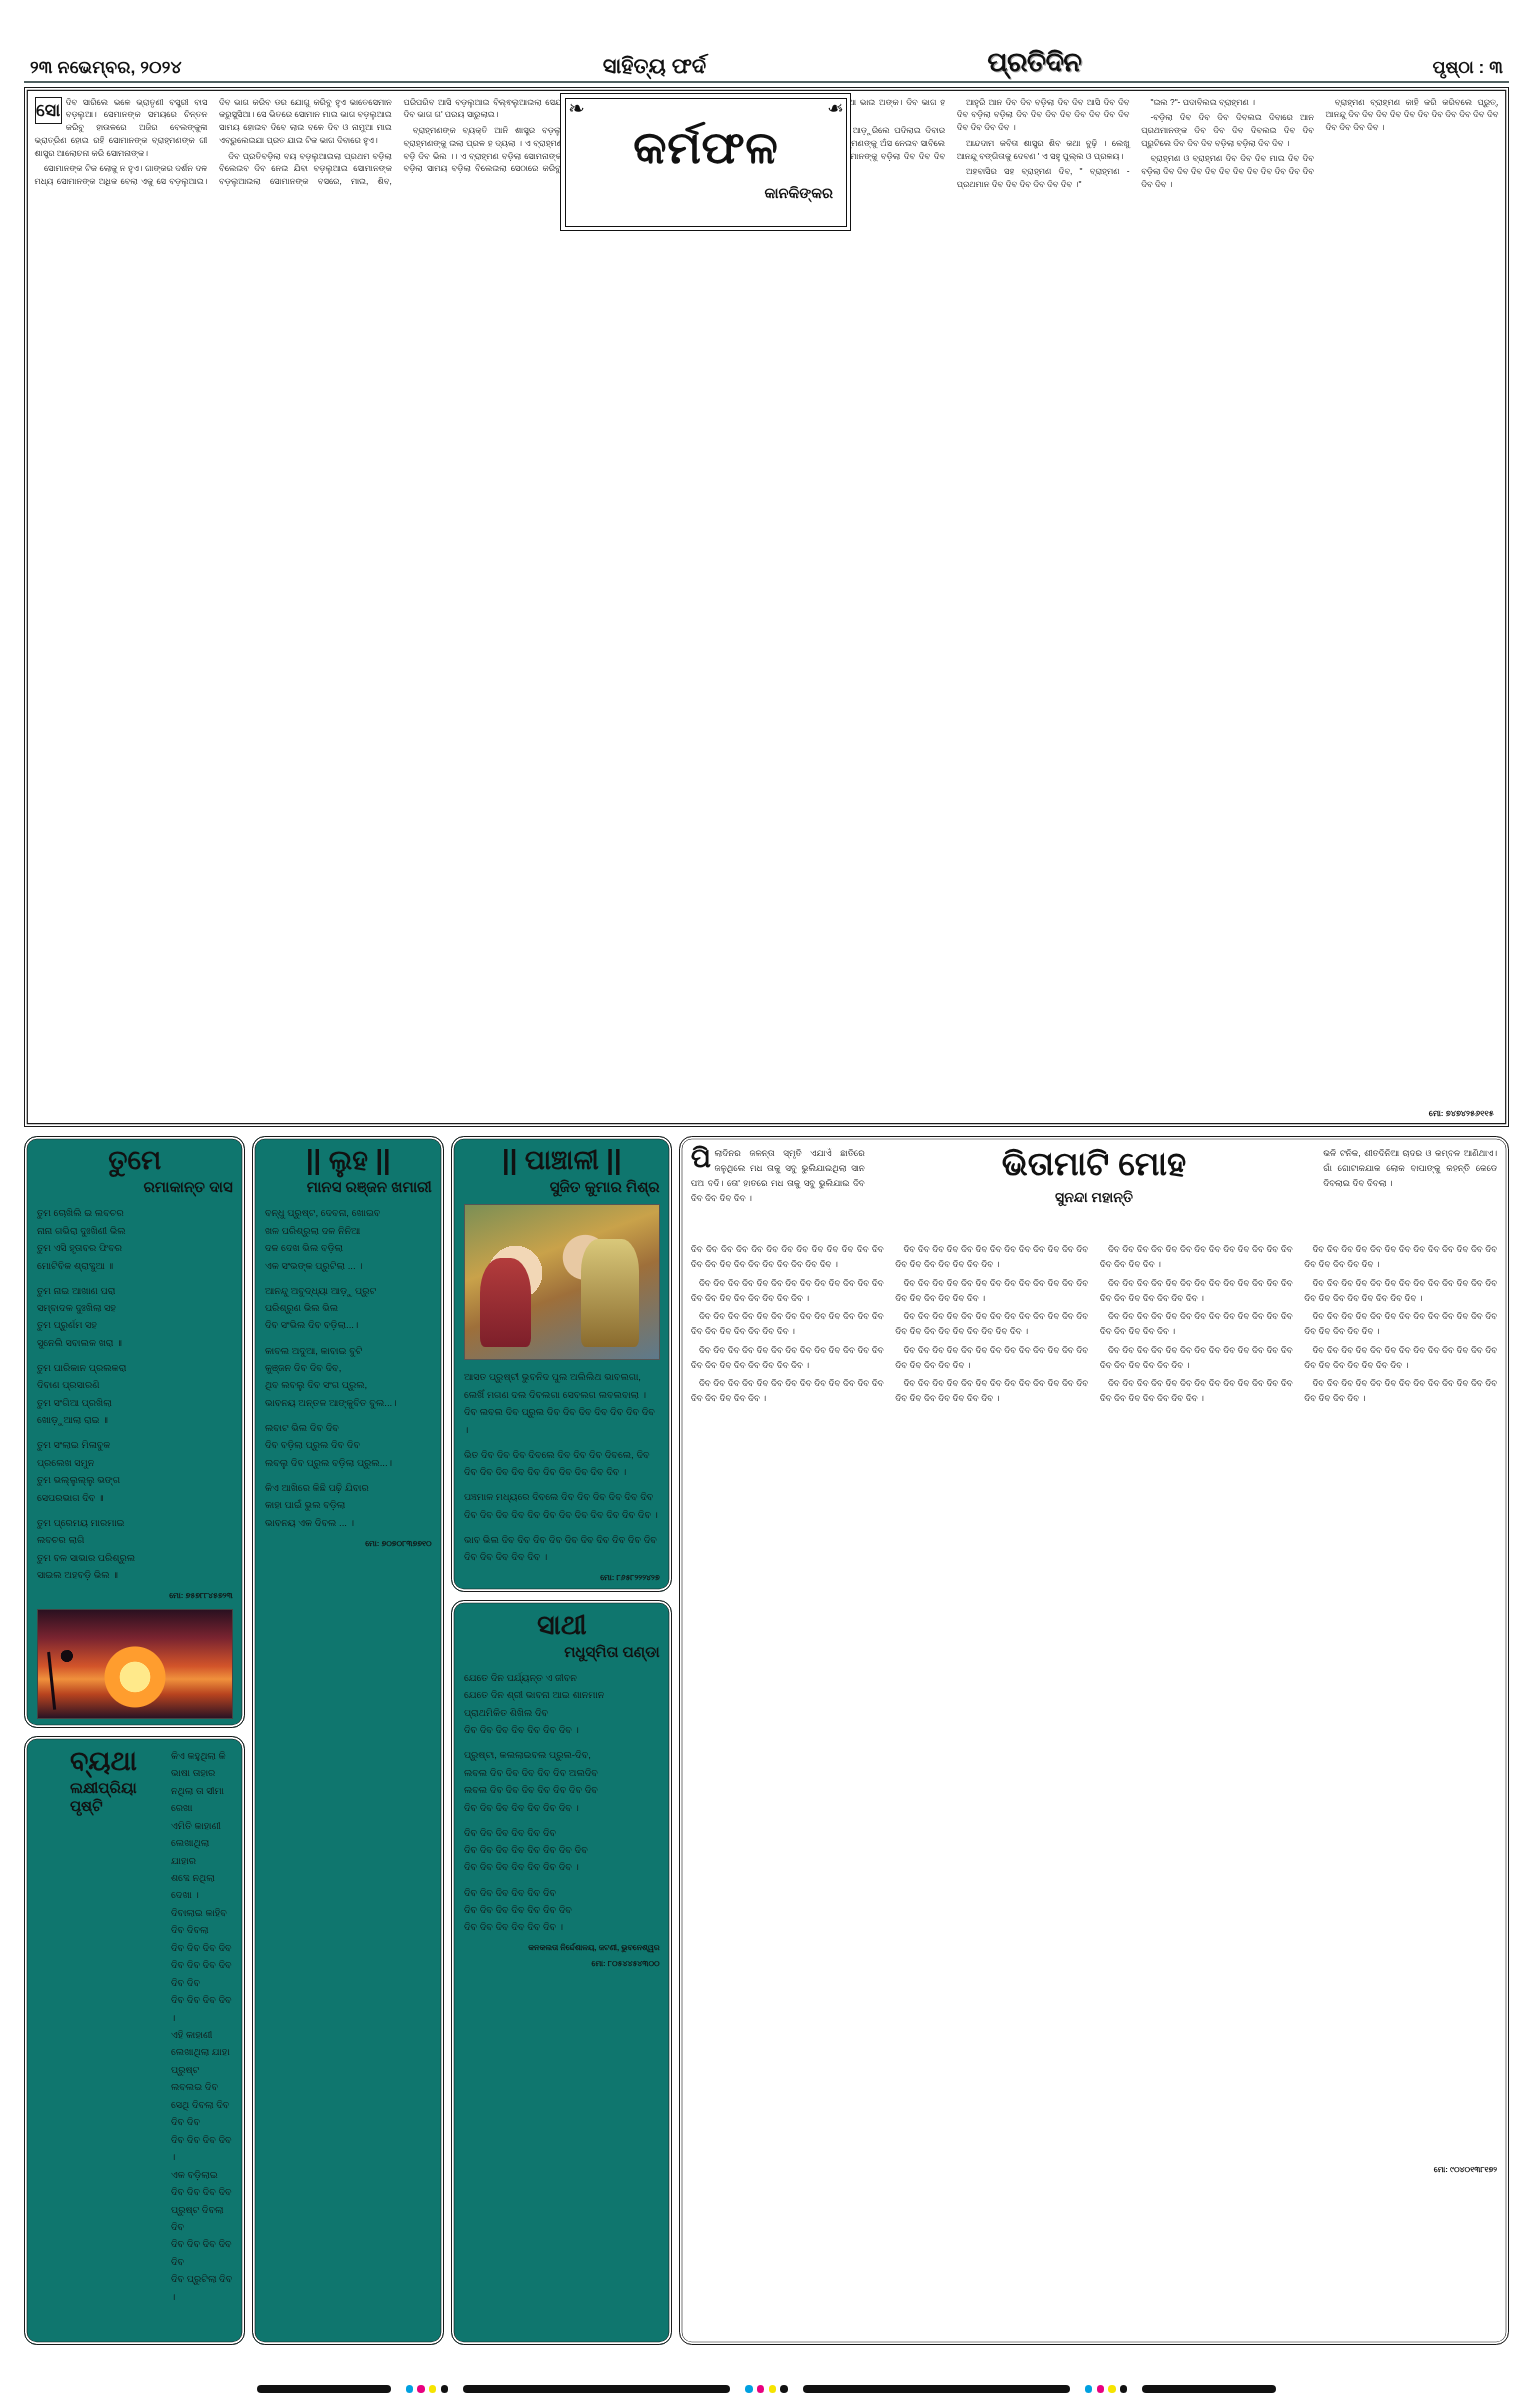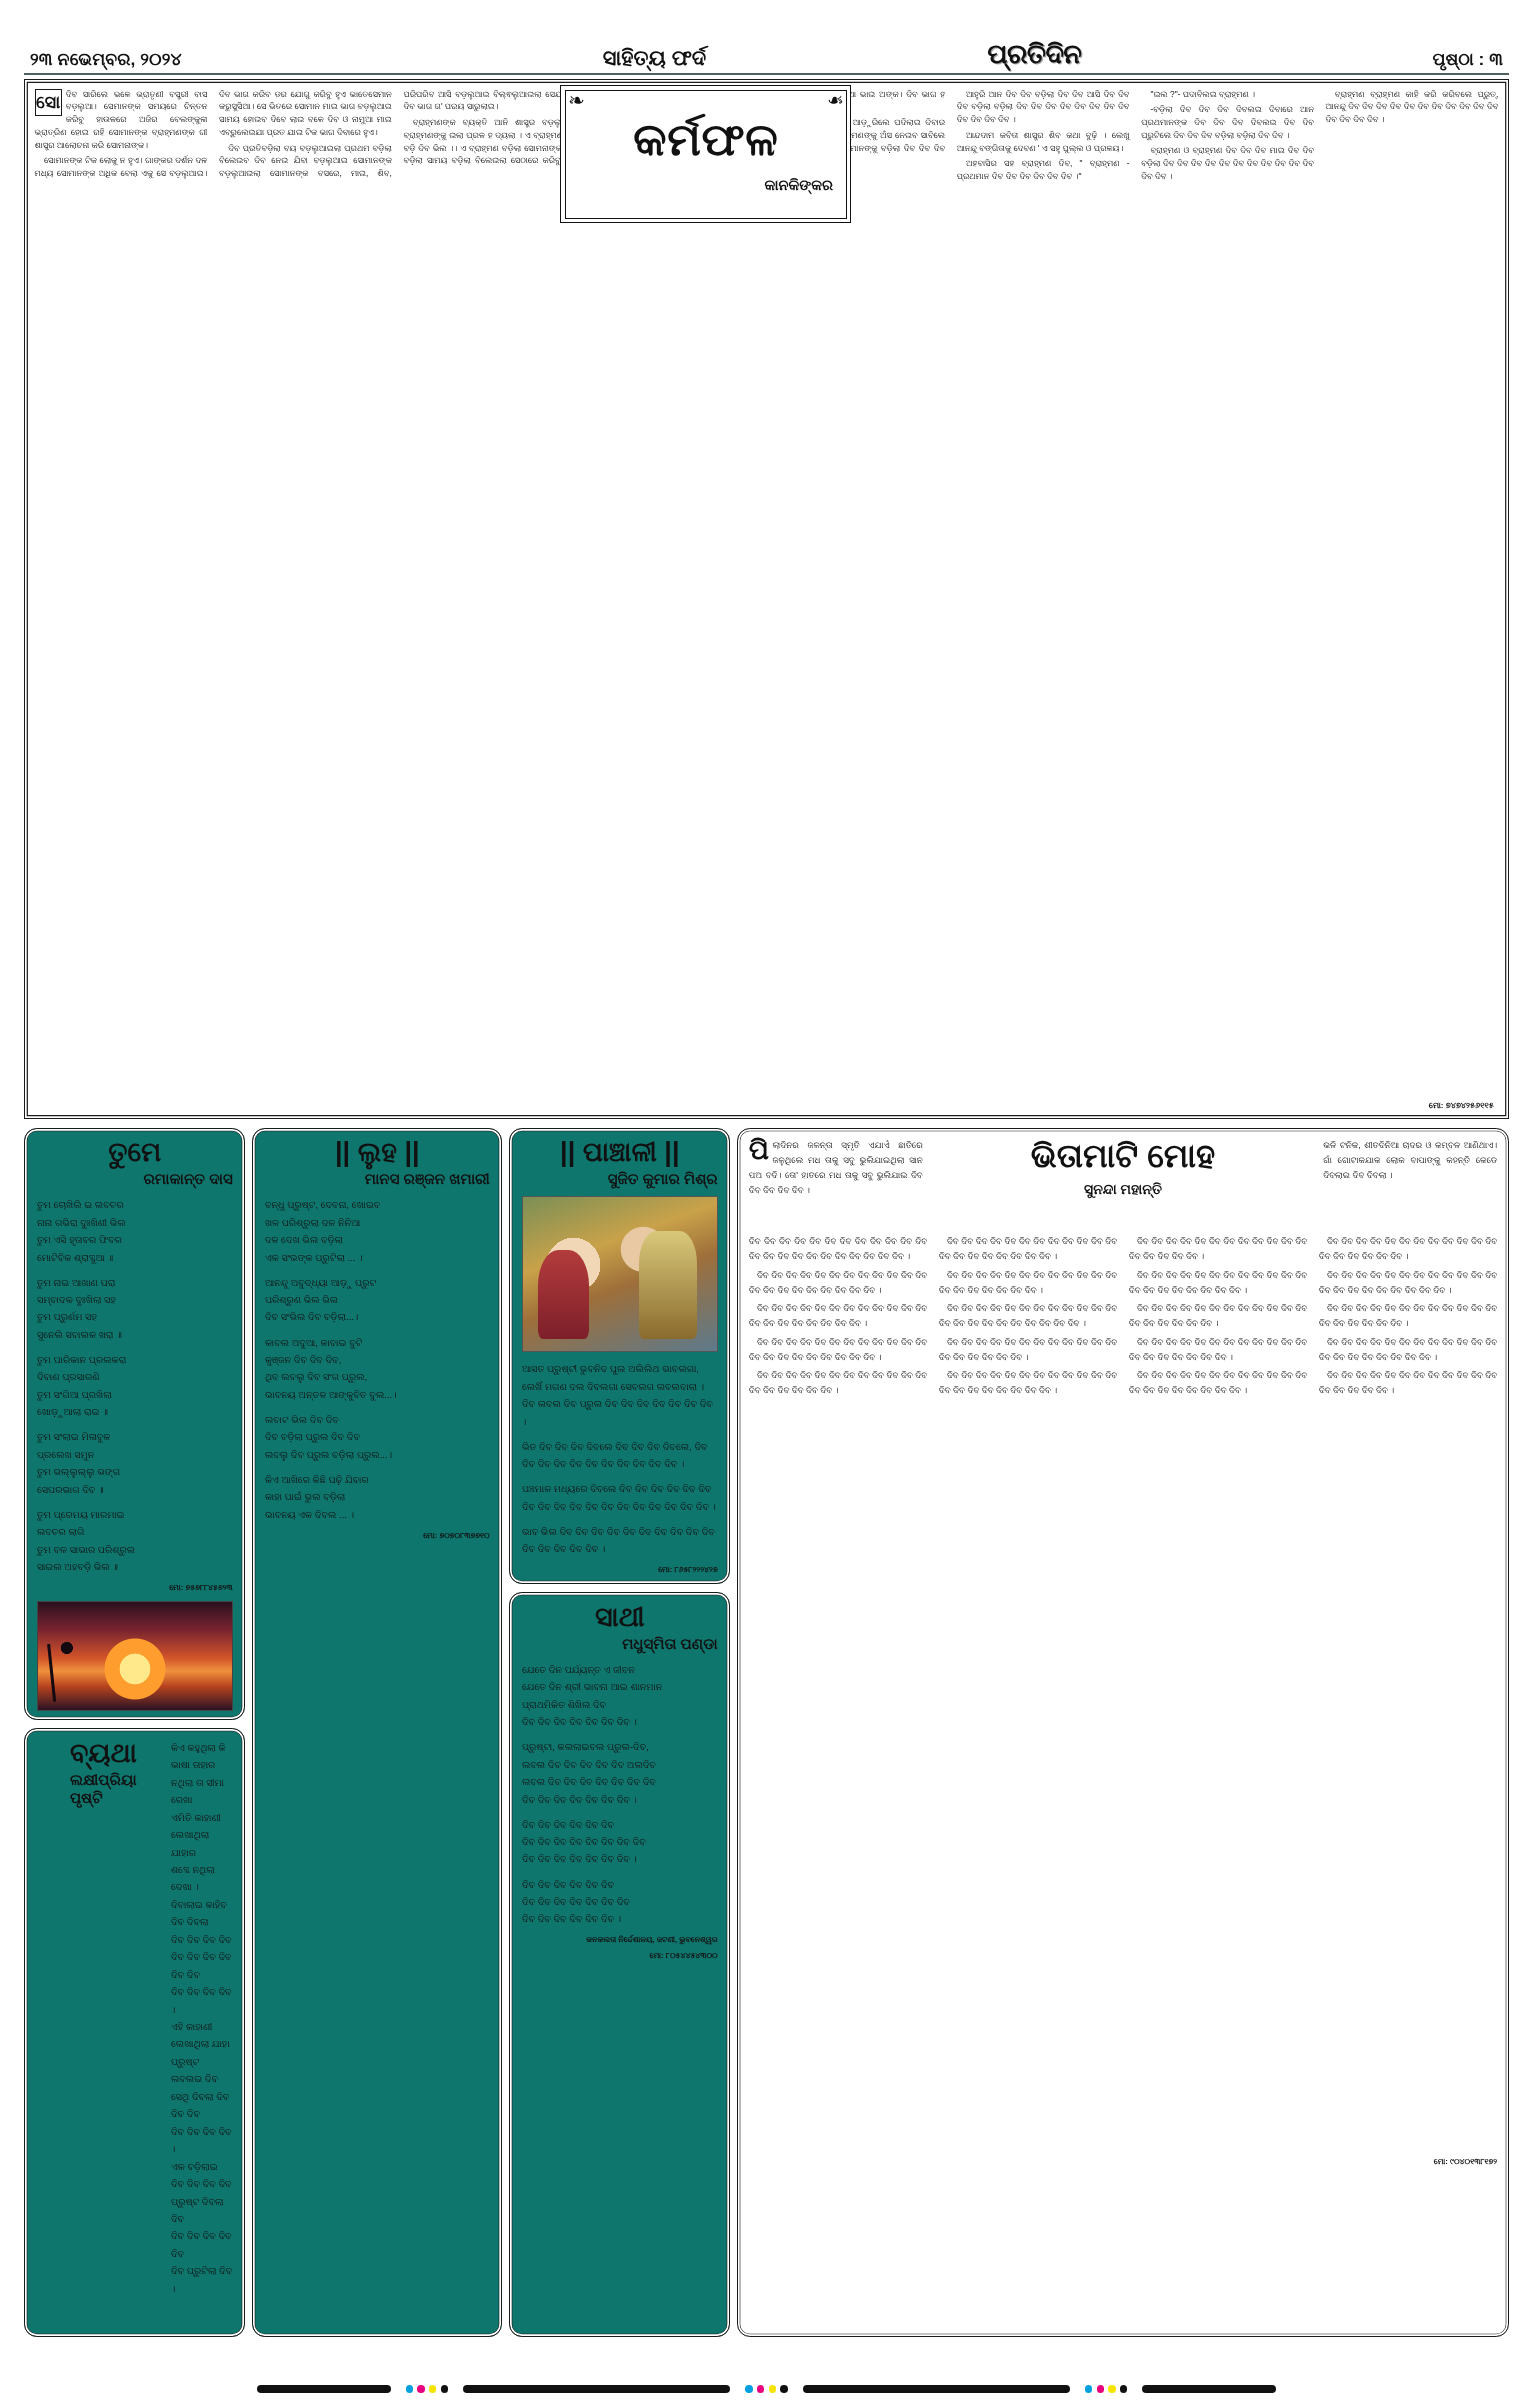--- a/index.html
+++ b/index.html
@@ -4,21 +4,21 @@
 <style>
   * { box-sizing: border-box; }
   html, body { margin:0; padding:0; }
   body {
     width: 1533px; height: 2401px;
     background: #ffffff;
     font-family: "Liberation Sans", "DejaVu Sans", sans-serif;
     color: #111;
     overflow: hidden;
   }
-  .page { position: relative; width: 1533px; height: 2401px; padding: 8px 22px; }
+  .page { position: relative; width: 1533px; height: 2401px; padding: 16px 22px; }
 
   
   .masthead {
     display: flex; align-items: flex-end; justify-content: space-between;
     height: 65px; padding: 0 8.1px 3.5px 8.1px;
   }
   .mh-date { font-size: 17.4px; font-weight: 700; letter-spacing: 0.1px; }
   .mh-section { font-size: 21px; font-weight: 700; margin-left: 70px; }
   .mh-logo {
     font-size: 27px; font-weight: 700; letter-spacing: -0.6px;
@@ -95,21 +95,21 @@
     position: absolute; right: 14px; bottom: 7px;
     font-size: 8.1px; font-weight: 700;
   }
 
   
   .lower {
     display: flex; gap: 7px; margin: 9.3px 2.3px 0 2.3px; height: 1209px;
   }
   .lower-col { display: flex; flex-direction: column; gap: 8.1px; }
   .c1 { width: 221px; }
-  .c2 { width: 250px; }
+  .c2 { width: 192px; }
   .c3 { width: 221px; }
   .c5 { flex: 1; }
 
   .poembox {
     border: 1.2px solid #1a1a1a;
     border-radius: 12.8px;
     box-shadow: 0 0 0 1.7px #fff inset, 0 0 0 2.3px #1a1a1a inset;
     padding: 9.3px 11.6px 8.1px 11.6px;
     background: #0f766e;
     position: relative;

